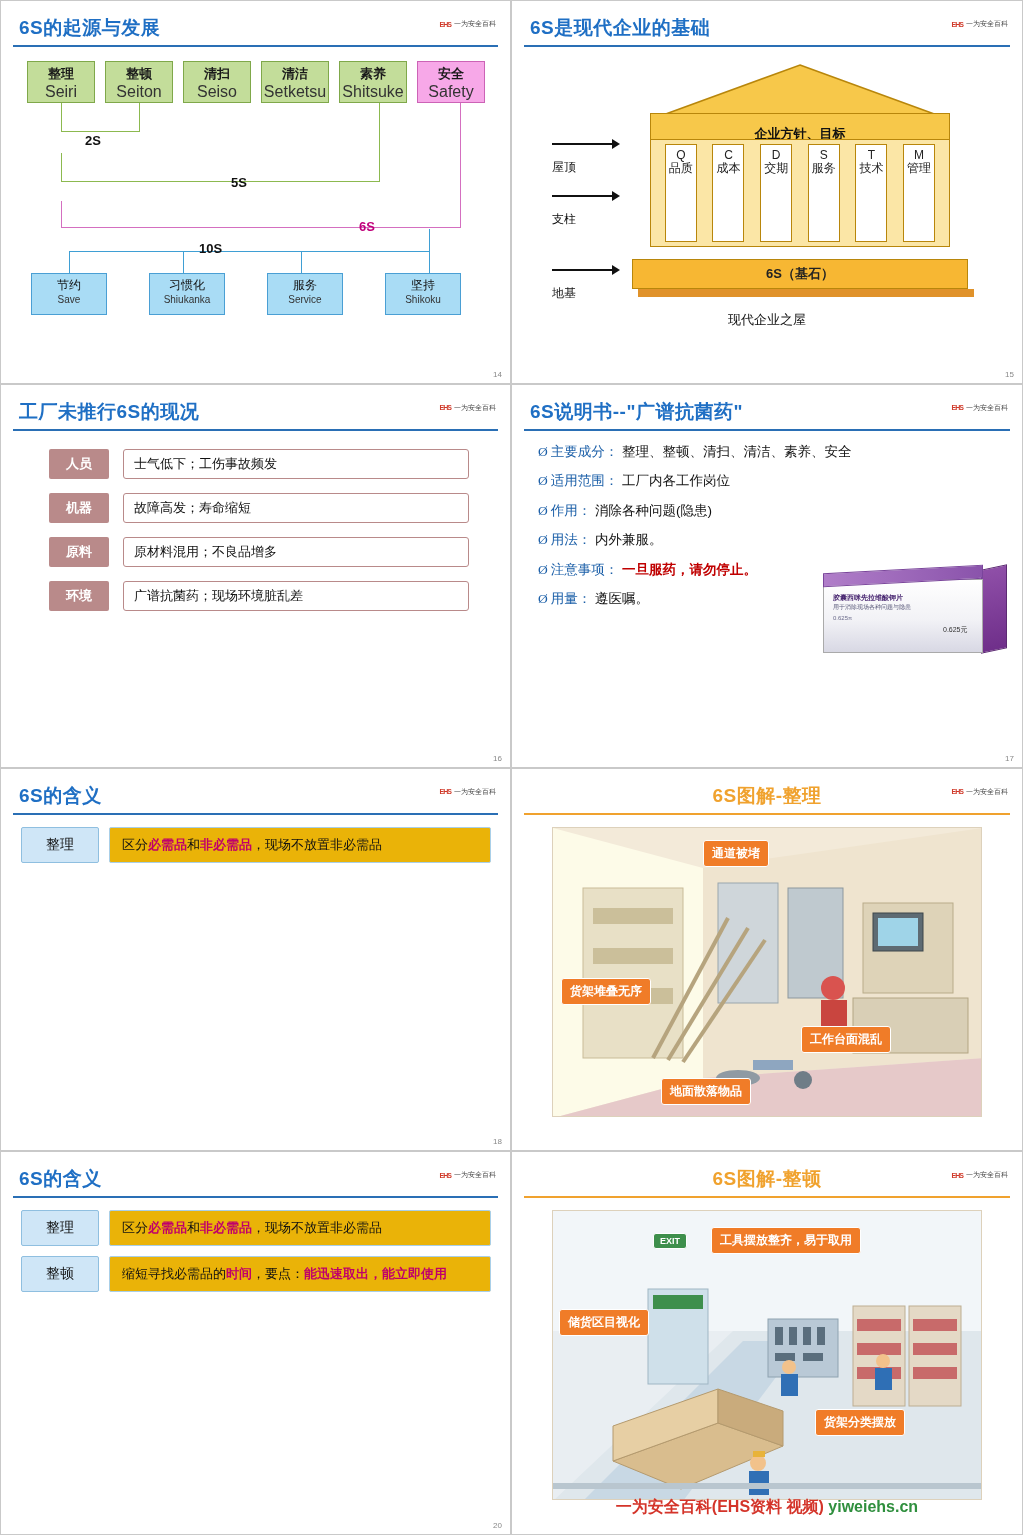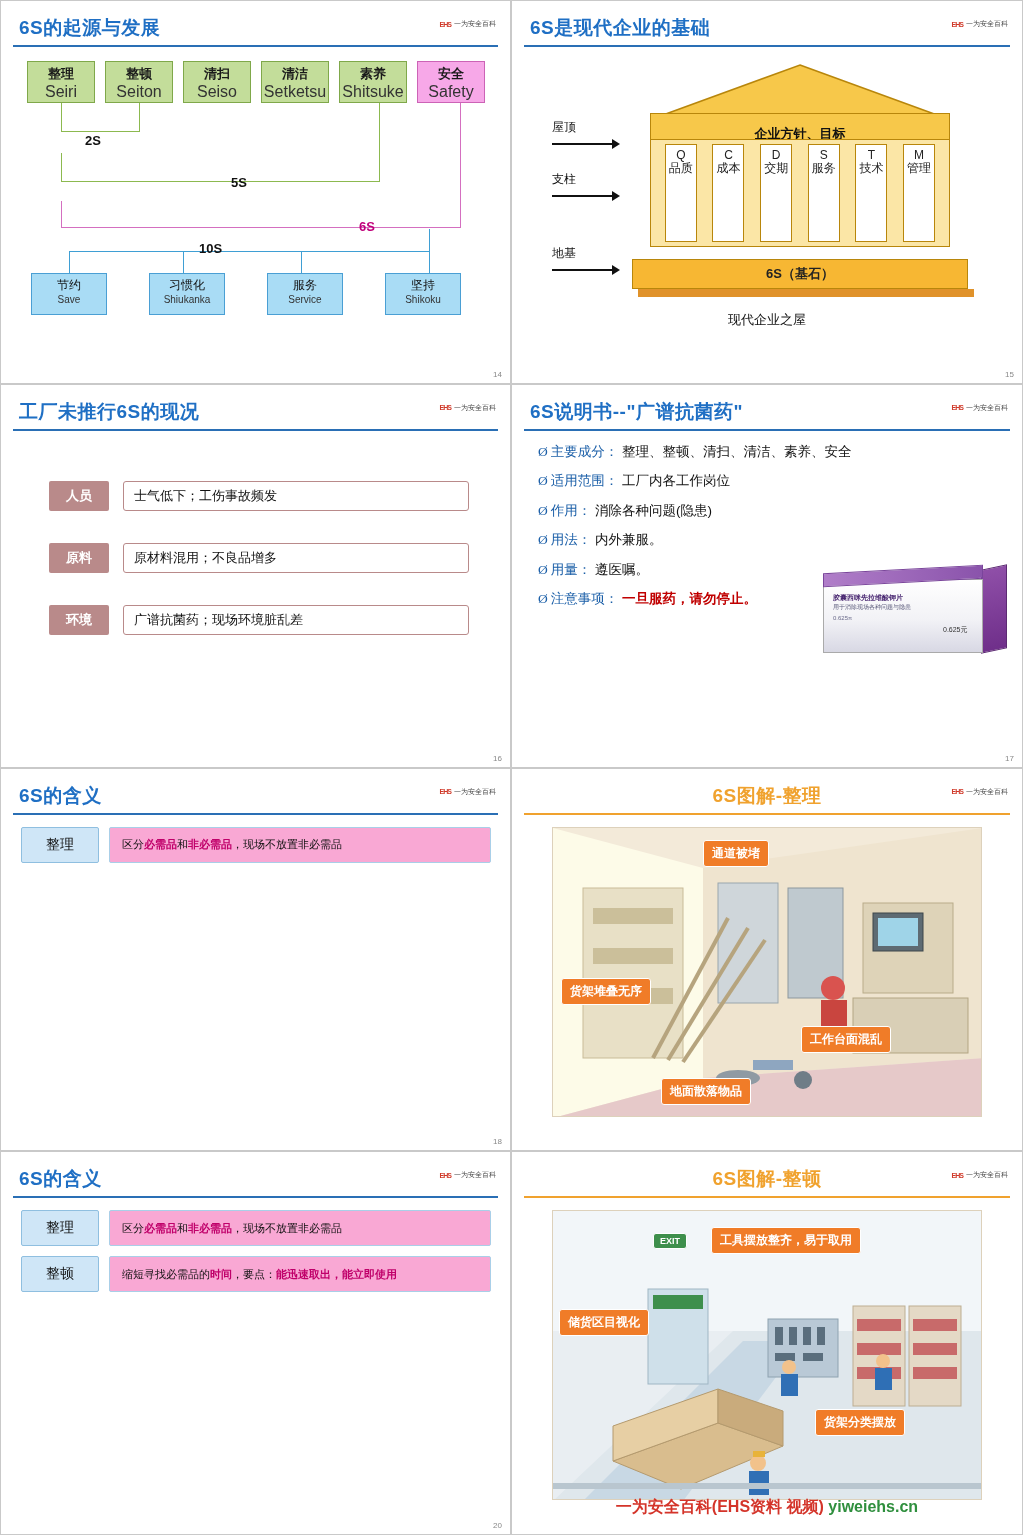--- a/index.html
+++ b/index.html
@@ -38,28 +38,28 @@
 
   
   .house { position:absolute; left:60px; top:62px; width:400px; height:240px; }
   .roof { position:absolute; left:78px; top:0; width:300px; height:58px; }
   .roofband { position:absolute; left:78px; top:50px; width:300px; height:42px; background:#f7c84a; border:1px solid #b8860b; display:flex; align-items:center; justify-content:center; font-size:13px; font-weight:bold; color:#111; }
   .pillars { position:absolute; left:78px; top:76px; width:300px; height:108px; background:#fbe6a6; border:1px solid #b8860b; display:flex; justify-content:space-around; align-items:center; padding:0 6px; }
   .pillar { width:32px; height:98px; background:#fff; border:1px solid #b8860b; display:flex; flex-direction:column; align-items:center; justify-content:flex-start; padding-top:4px; }
   .pillar .c { font-size:12px; line-height:1.1; }
   .base { position:absolute; left:60px; top:196px; width:336px; height:30px; background:#f7b733; border:1px solid #b8860b; display:flex; align-items:center; justify-content:center; font-size:13px; font-weight:bold; }
   .base-shadow { position:absolute; left:66px; top:226px; width:336px; height:8px; background:#e0922a; }
-  .arrow-lbl { position:absolute; font-size:12px; color:#111; }
+  .arrow-lbl { position:absolute; font-size:12px; color:#111;margin-top:40px; }
   .arrow-line { position:absolute; height:2px; background:#111; }
   .arrow-head { position:absolute; width:0; height:0; border-top:5px solid transparent; border-bottom:5px solid transparent; border-left:8px solid #111; }
   .caption { position:absolute; left:0; right:0; top:310px; text-align:center; font-size:13px; color:#111; }
 
   
   .rowlist { position:absolute; left:48px; top:64px; width:420px; }
-  .listrow { display:flex; align-items:center; margin-bottom:14px;margin-top:32px; }
+  .listrow { display:flex; align-items:center; margin-bottom:14px; }
   .tag { width:60px; height:30px; background:#b98a8a; color:#fff; font-size:13px; font-weight:bold; display:flex; align-items:center; justify-content:center; border-radius:2px; }
   .rowtxt { flex:1; margin-left:14px; height:30px; border:1px solid #b98a8a; border-radius:3px; display:flex; align-items:center; padding-left:10px; font-size:13px; color:#111; }
 
   
   .bullets { position:absolute; left:26px; top:58px; width:470px; }
   .bullet { font-size:13.5px; color:#1b5fa8; margin-bottom:12px; line-height:1.3; }
   .bullet .o { font-family:"Liberation Serif", serif; margin-right:3px; }
   .bullet .body { color:#111; }
   .bullet .warn { color:#c00000; font-weight:bold; }
   .medbox { position:absolute; right:14px; top:180px; width:185px; height:96px; }
@@ -68,21 +68,21 @@
   .medbox .topstrip { position:absolute; left:0; top:4px; width:160px; height:14px; background:linear-gradient(90deg,#b07ec9,#8a53ab); border:1px solid #7a459b; transform:skewY(-3deg); }
   .medbox .t1 { position:absolute; left:10px; top:28px; font-size:7px; color:#4b2a73; font-weight:bold; }
   .medbox .t2 { position:absolute; left:10px; top:38px; font-size:6px; color:#5a5a7a; }
   .medbox .t3 { position:absolute; left:10px; top:50px; font-size:6px; color:#6a6a8a; }
   .medbox .price { position:absolute; left:120px; top:60px; font-size:7px; color:#333; }
 
   
   .meaning { position:absolute; left:20px; top:58px; width:470px; }
   .mrow { display:flex; align-items:stretch; margin-bottom:10px; }
   .mtag { width:78px; background:#cfe6f7; border:1px solid #8fbfe0; display:flex; align-items:center; justify-content:center; font-size:14px; color:#111; border-radius:2px; padding:8px 0; }
-  .mtxt { flex:1; margin-left:10px; background:#f9a8d4; border:1px solid #a9cfe8; border-radius:2px; display:flex; align-items:center; padding:8px 12px; font-size:11px; color:#111; }
+  .mtxt { flex:1; margin-left:10px; background:#eab308; border:1px solid #a9cfe8; border-radius:2px; display:flex; align-items:center; padding:8px 12px; font-size:13px; color:#111; }
   .mtxt .hl { color:#c0006a; font-weight:bold; }
   .mtxt .hl2 { color:#c0006a; font-weight:bold; }
 
   
   .pic { position:absolute; left:40px; top:58px; width:430px; height:290px; background:linear-gradient(160deg,#f6efe2 0%, #efe6d6 40%, #e7dccb 100%); border:1px solid #ddd1bb; overflow:hidden; }
   .pic.warehouse { background:linear-gradient(180deg,#eef3f7 0%, #dde7ee 55%, #cfd9e0 100%); }
   .callout { position:absolute; background:#f07c28; color:#fff; font-size:12px; font-weight:bold; padding:4px 8px; border-radius:3px; border:1px solid #fff; white-space:nowrap; }
   .watermark { position:absolute; left:0; right:0; bottom:16px; text-align:center; font-size:16px; font-weight:bold; color:#d4342a; }
   .watermark .g { color:#2f8f3e; }
 </style>
@@ -241,20 +241,24 @@
       <span class="mark">EHS</span>
       <span class="txt">一为安全百科</span>
     </div>
 
     <div class="rowlist">
       <div class="listrow">
         <div class="tag">人员</div>
         <div class="rowtxt">士气低下；工伤事故频发</div>
       </div>
       <div class="listrow">
+        <div class="tag">机器</div>
+        <div class="rowtxt">故障高发；寿命缩短</div>
+      </div>
+      <div class="listrow">
         <div class="tag">原料</div>
         <div class="rowtxt">原材料混用；不良品增多</div>
       </div>
       <div class="listrow">
         <div class="tag">环境</div>
         <div class="rowtxt">广谱抗菌药；现场环境脏乱差</div>
       </div>
     </div>
     <div class="pagenum">16</div>
   </div>
@@ -280,26 +284,26 @@
       </div>
       <div class="bullet">
         <span class="o">Ø</span><span>作用：</span>
         <span class="body">消除各种问题(隐患)</span>
       </div>
       <div class="bullet">
         <span class="o">Ø</span><span>用法：</span>
         <span class="body">内外兼服。</span>
       </div>
       <div class="bullet">
+        <span class="o">Ø</span><span>注意事项：</span>
+        <span class="warn">一旦服药，请勿停止。</span>
+      </div>
+      <div class="bullet">
         <span class="o">Ø</span><span>用量：</span>
         <span class="body">遵医嘱。</span>
-      </div>
-      <div class="bullet">
-        <span class="o">Ø</span><span>注意事项：</span>
-        <span class="warn">一旦服药，请勿停止。</span>
       </div>
     </div>
 
     <div class="medbox">
       <div class="side"></div>
       <div class="face"></div>
       <div class="topstrip"></div>
       <div class="t1">胶囊西咪先拉维酸钾片</div>
       <div class="t2">用于消除现场各种问题与隐患</div>
       <div class="t3">0.625π</div>

